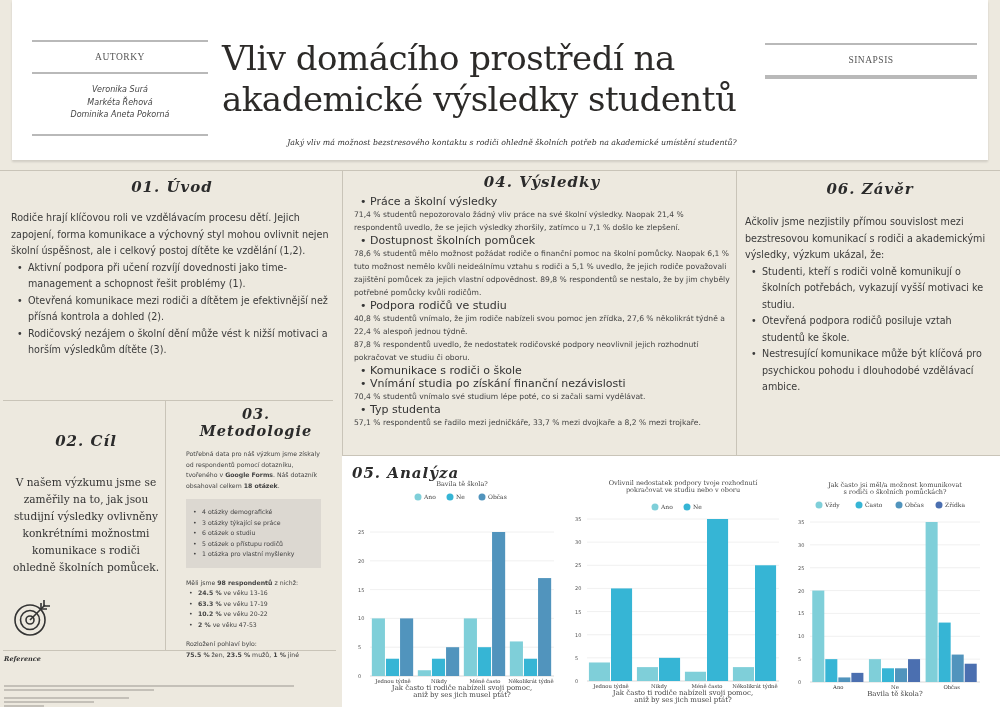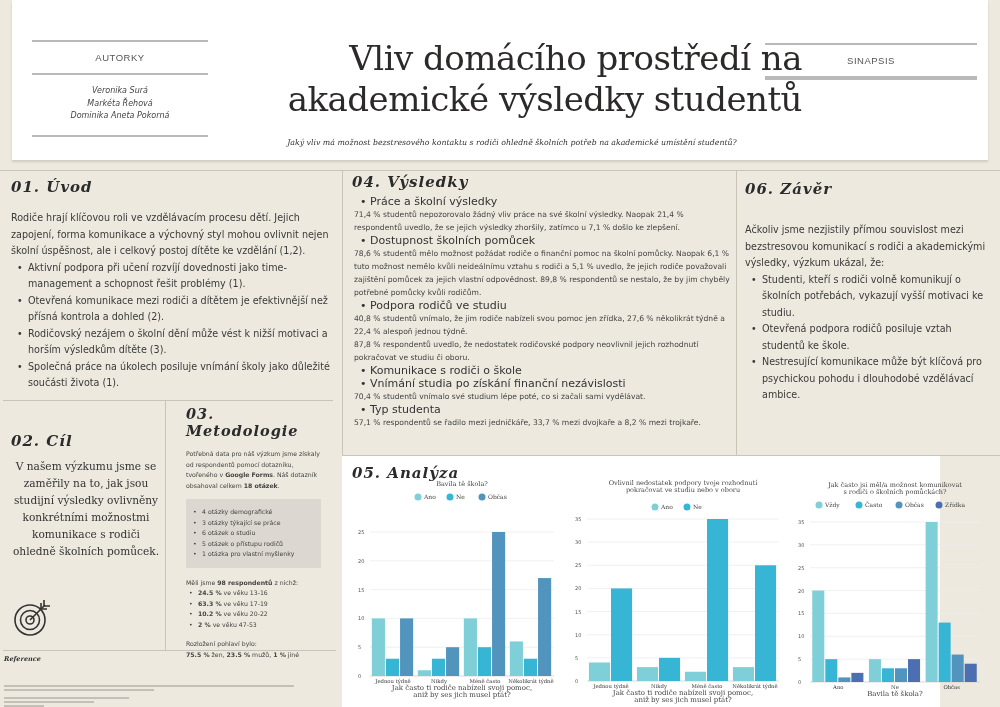--- a/index.html
+++ b/index.html
@@ -3,28 +3,28 @@
 <meta charset="utf-8">
 <style>
   * { box-sizing: border-box; margin: 0; padding: 0; }
   html, body { width: 1000px; height: 707px; overflow: hidden; }
   body { background: #ede9df; font-family: "DejaVu Sans", sans-serif; color: #333; position: relative; }
 
   
   #header { position: absolute; left: 12px; top: 0; width: 976px; height: 160px; background: #fff; box-shadow: 0 2px 2px rgba(0,0,0,0.12); }
   .side-box { position: absolute; top: 40px; width: 176px; }
   .side-box .rule { height: 2px; background: #b9b9b9; }
-  .side-box .cap { font-family: Liberation Sans, sans-serif; font-size: 9.5px; color: #555; text-align: center; padding: 10px 0; letter-spacing: 0.5px; }
+  .side-box .cap { font-family: Liberation Serif, serif; font-size: 9.5px; color: #555; text-align: center; padding: 10px 0; letter-spacing: 0.5px; }
   .side-box .names { font-style: italic; font-size: 8px; color: #444; text-align: center; line-height: 12.5px; padding: 10px 0 12px; }
   #authors-box { left: 20px; }
   #affil-box { left: 753px; top: 43px; width: 212px; }
-  #title { position: absolute; left: 210px; top: 38px; width: 580px; text-align: right; font-family: "DejaVu Serif", serif; font-weight: 300; font-size: 34px; line-height: 41px; color: #2c2a28; letter-spacing: -0.5px; }
+  #title { position: absolute; left: 210px; top: 38px; width: 580px; text-align: left; font-family: "DejaVu Serif", serif; font-weight: 300; font-size: 34px; line-height: 41px; color: #2c2a28; letter-spacing: -0.5px; }
   #subtitle { position: absolute; left: 210px; top: 138px; width: 580px; text-align: center; font-family: "DejaVu Serif", serif; font-style: italic; font-size: 7.8px; color: #333; }
 
-  .section-title { font-family: "DejaVu Serif", serif; font-style: italic; font-weight: bold; color: #2b2b2b; letter-spacing: 1px; }
+  .section-title { font-family: "DejaVu Serif", serif; font-style: italic; font-weight: bold; color: #2b2b2b; letter-spacing: 1px; text-align: center; }
 
   
   .vline { position: absolute; width: 1px; background: #c9c4b8; }
   .hline { position: absolute; height: 1px; background: #c9c4b8; }
 
   
   #uvod { position: absolute; left: 11px; top: 178px; width: 322px; }
   #uvod .section-title { font-size: 15px; margin-bottom: 14px; }
   .body-text { font-size: 9.6px; line-height: 16.5px; color: #3a3a3a; }
   .bullets { list-style: none; }
@@ -33,44 +33,44 @@
 
   
   #vysledky { position: absolute; left: 352px; top: 173px; width: 380px; }
   #vysledky .section-title { font-size: 15px; margin-bottom: 4px; }
   .res-item .res-head { font-size: 11px; font-weight: normal; color: #333; padding-left: 18px; position: relative; line-height: 13px; }
   .res-item .res-head::before { content: "•"; position: absolute; left: 8px; }
   .res-item .res-text { font-size: 7.6px; line-height: 13px; color: #444; padding-left: 2px; }
 
   
   #zaver { position: absolute; left: 745px; top: 180px; width: 250px; }
-  #zaver .section-title { font-size: 15px; margin-bottom: 24px; }
+  #zaver .section-title { font-size: 15px; margin-bottom: 16px; }
   #zaver .body-text { font-size: 9.6px; line-height: 16.5px; }
 
   
   #cil { position: absolute; left: 11px; top: 432px; width: 150px; }
-  #cil .section-title { font-size: 15px; margin-bottom: 8px; }
+  #cil .section-title { font-size: 15px; margin-bottom: 24px; }
   #cil-text { font-family: "DejaVu Serif", serif; font-size: 10.6px; line-height: 17px; text-align: center; color: #333; }
   #target-icon { position: absolute; left: 12px; top: 598px; width: 40px; height: 40px; }
 
   
   #metod { position: absolute; left: 186px; top: 405px; width: 140px; }
   #metod .section-title { font-size: 14.5px; margin-bottom: 10px; }
   .small { font-size: 6.2px; line-height: 10.5px; color: #444; }
   #metod-box { background: #dcd8d1; padding: 8px 4px 8px 4px; margin: 8px 0 10px; width: 135px; }
   #metod-box li, #ages li { position: relative; padding-left: 12px; list-style: none; }
   #metod-box li::before, #ages li::before { content: "•"; position: absolute; left: 3px; }
 
   
   #reference { position: absolute; left: 4px; top: 655px; width: 330px; }
   #ref-head { font-family: "DejaVu Serif", serif; font-style: italic; font-weight: bold; font-size: 6.5px; color: #333; margin-bottom: 22px; }
   .ref-line { height: 2px; background: #c4c0b8; margin-bottom: 2px; }
 
   
-  #analyza { position: absolute; left: 342px; top: 456px; width: 598px; height: 251px; background: #fff; }
+  #analyza { position: absolute; left: 342px; top: 456px; width: 658px; height: 251px; background: #fff; }
   #analyza-title { position: absolute; left: 10px; top: 8px; font-size: 15px; }
   .chart { position: absolute; }
   .chart svg { overflow: visible; }
   .chart-title { font-family: "DejaVu Serif", serif; font-size: 6.5px; fill: #444; text-anchor: middle; }
   .tick-label { font-family: "DejaVu Sans", sans-serif; font-size: 5px; fill: #555; }
   .cat-label { font-family: "DejaVu Serif", serif; font-size: 5.3px; fill: #333; text-anchor: middle; }
   .axis-label { font-family: "DejaVu Serif", serif; font-size: 7px; fill: #444; text-anchor: middle; }
   .legend-label { font-family: "DejaVu Serif", serif; font-size: 6px; fill: #444; }
 </style>
 </head>
@@ -111,21 +111,20 @@
 <div class="hline" style="left:3px;top:650px;width:333px;"></div>
 <div class="hline" style="left:342px;top:455px;width:658px;"></div>
 
 <div id="uvod">
   <div class="section-title">01. Úvod</div>
   <div class="body-text">Rodiče hrají klíčovou roli ve vzdělávacím procesu dětí. Jejich zapojení, forma komunikace a výchovný styl mohou ovlivnit nejen školní úspěšnost, ale i celkový postoj dítěte ke vzdělání (1,2).</div>
   <ul class="bullets body-text">
     <li>Aktivní podpora při učení rozvíjí dovednosti jako time-management a schopnost řešit problémy (1).</li>
     <li>Otevřená komunikace mezi rodiči a dítětem je efektivnější než přísná kontrola a dohled (2).</li>
     <li>Rodičovský nezájem o školní dění může vést k nižší motivaci a horším výsledkům dítěte (3).</li>
-    <li>Společná práce na úkolech posiluje vnímání školy jako důležité součásti života (1).</li>
   </ul>
 </div>
 
 <div id="vysledky">
   <div class="section-title">04. Výsledky</div>
   <div class="res-item">
     <div class="res-head">Práce a školní výsledky</div>
     <div class="res-text"> 71,4 % studentů nepozorovalo žádný vliv práce na své školní výsledky. Naopak 21,4 % respondentů uvedlo, že se jejich výsledky zhoršily, zatímco u 7,1 % došlo ke zlepšení.</div>
   </div>
   <div class="res-item">

